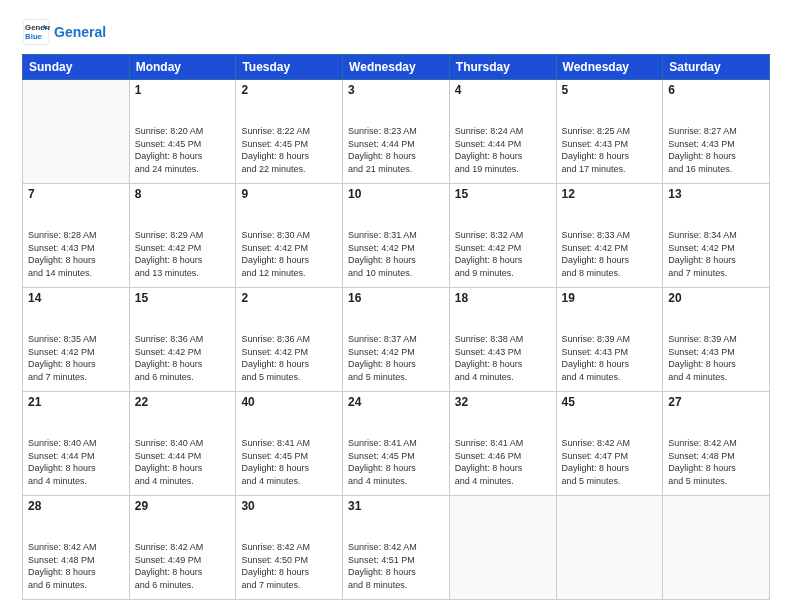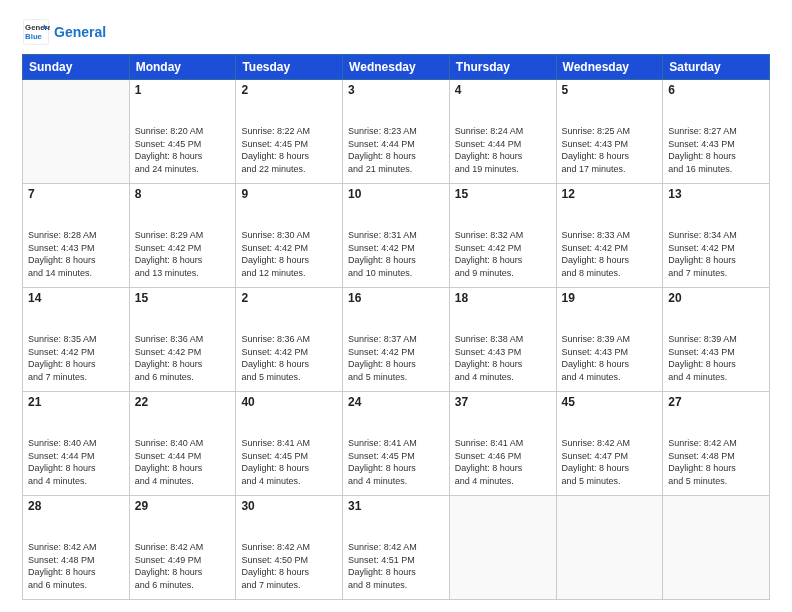--- a/index.html
+++ b/index.html
@@ -231,21 +231,21 @@
           </td>
           <td>
             <span class="day-number">40</span>
             <div class="day-info">Sunrise: 8:41 AM<br>Sunset: 4:45 PM<br>Daylight: 8 hours<br>and 4 minutes.</div>
           </td>
           <td>
             <span class="day-number">24</span>
             <div class="day-info">Sunrise: 8:41 AM<br>Sunset: 4:45 PM<br>Daylight: 8 hours<br>and 4 minutes.</div>
           </td>
           <td>
-            <span class="day-number">37</span>
+            <span class="day-number">32</span>
             <div class="day-info">Sunrise: 8:41 AM<br>Sunset: 4:46 PM<br>Daylight: 8 hours<br>and 4 minutes.</div>
           </td>
           <td>
             <span class="day-number">45</span>
             <div class="day-info">Sunrise: 8:42 AM<br>Sunset: 4:47 PM<br>Daylight: 8 hours<br>and 5 minutes.</div>
           </td>
           <td>
             <span class="day-number">27</span>
             <div class="day-info">Sunrise: 8:42 AM<br>Sunset: 4:48 PM<br>Daylight: 8 hours<br>and 5 minutes.</div>
           </td>

